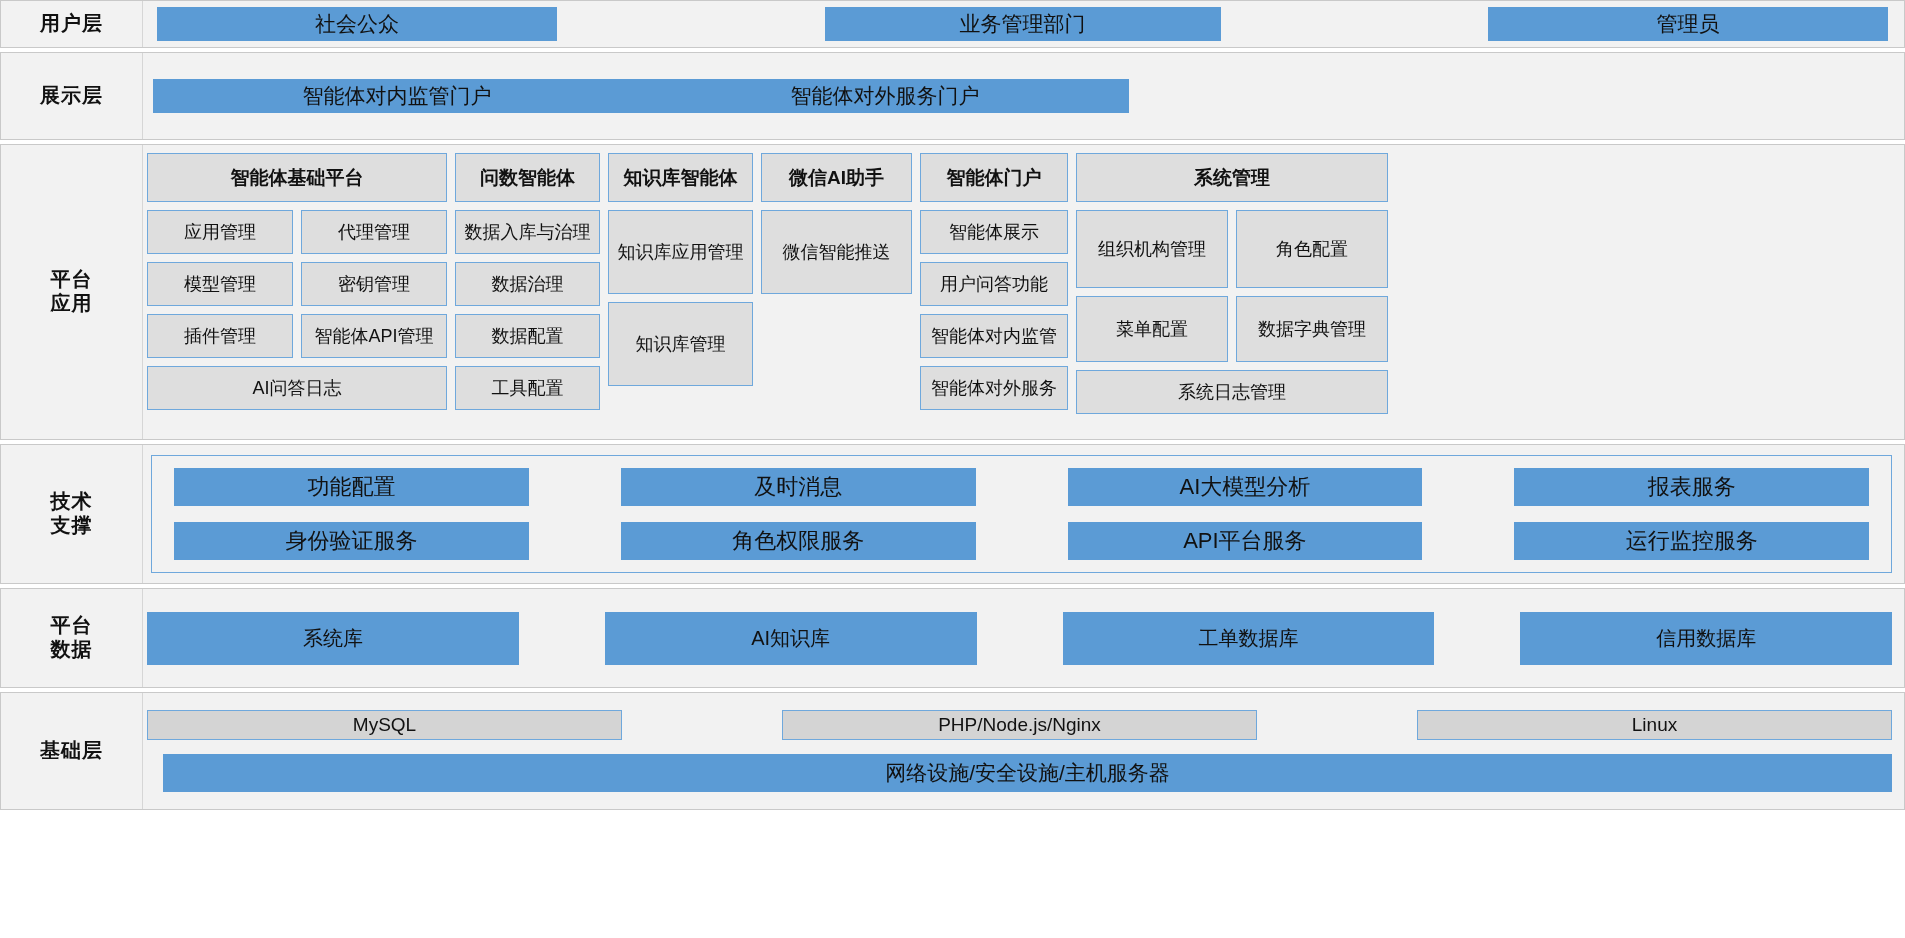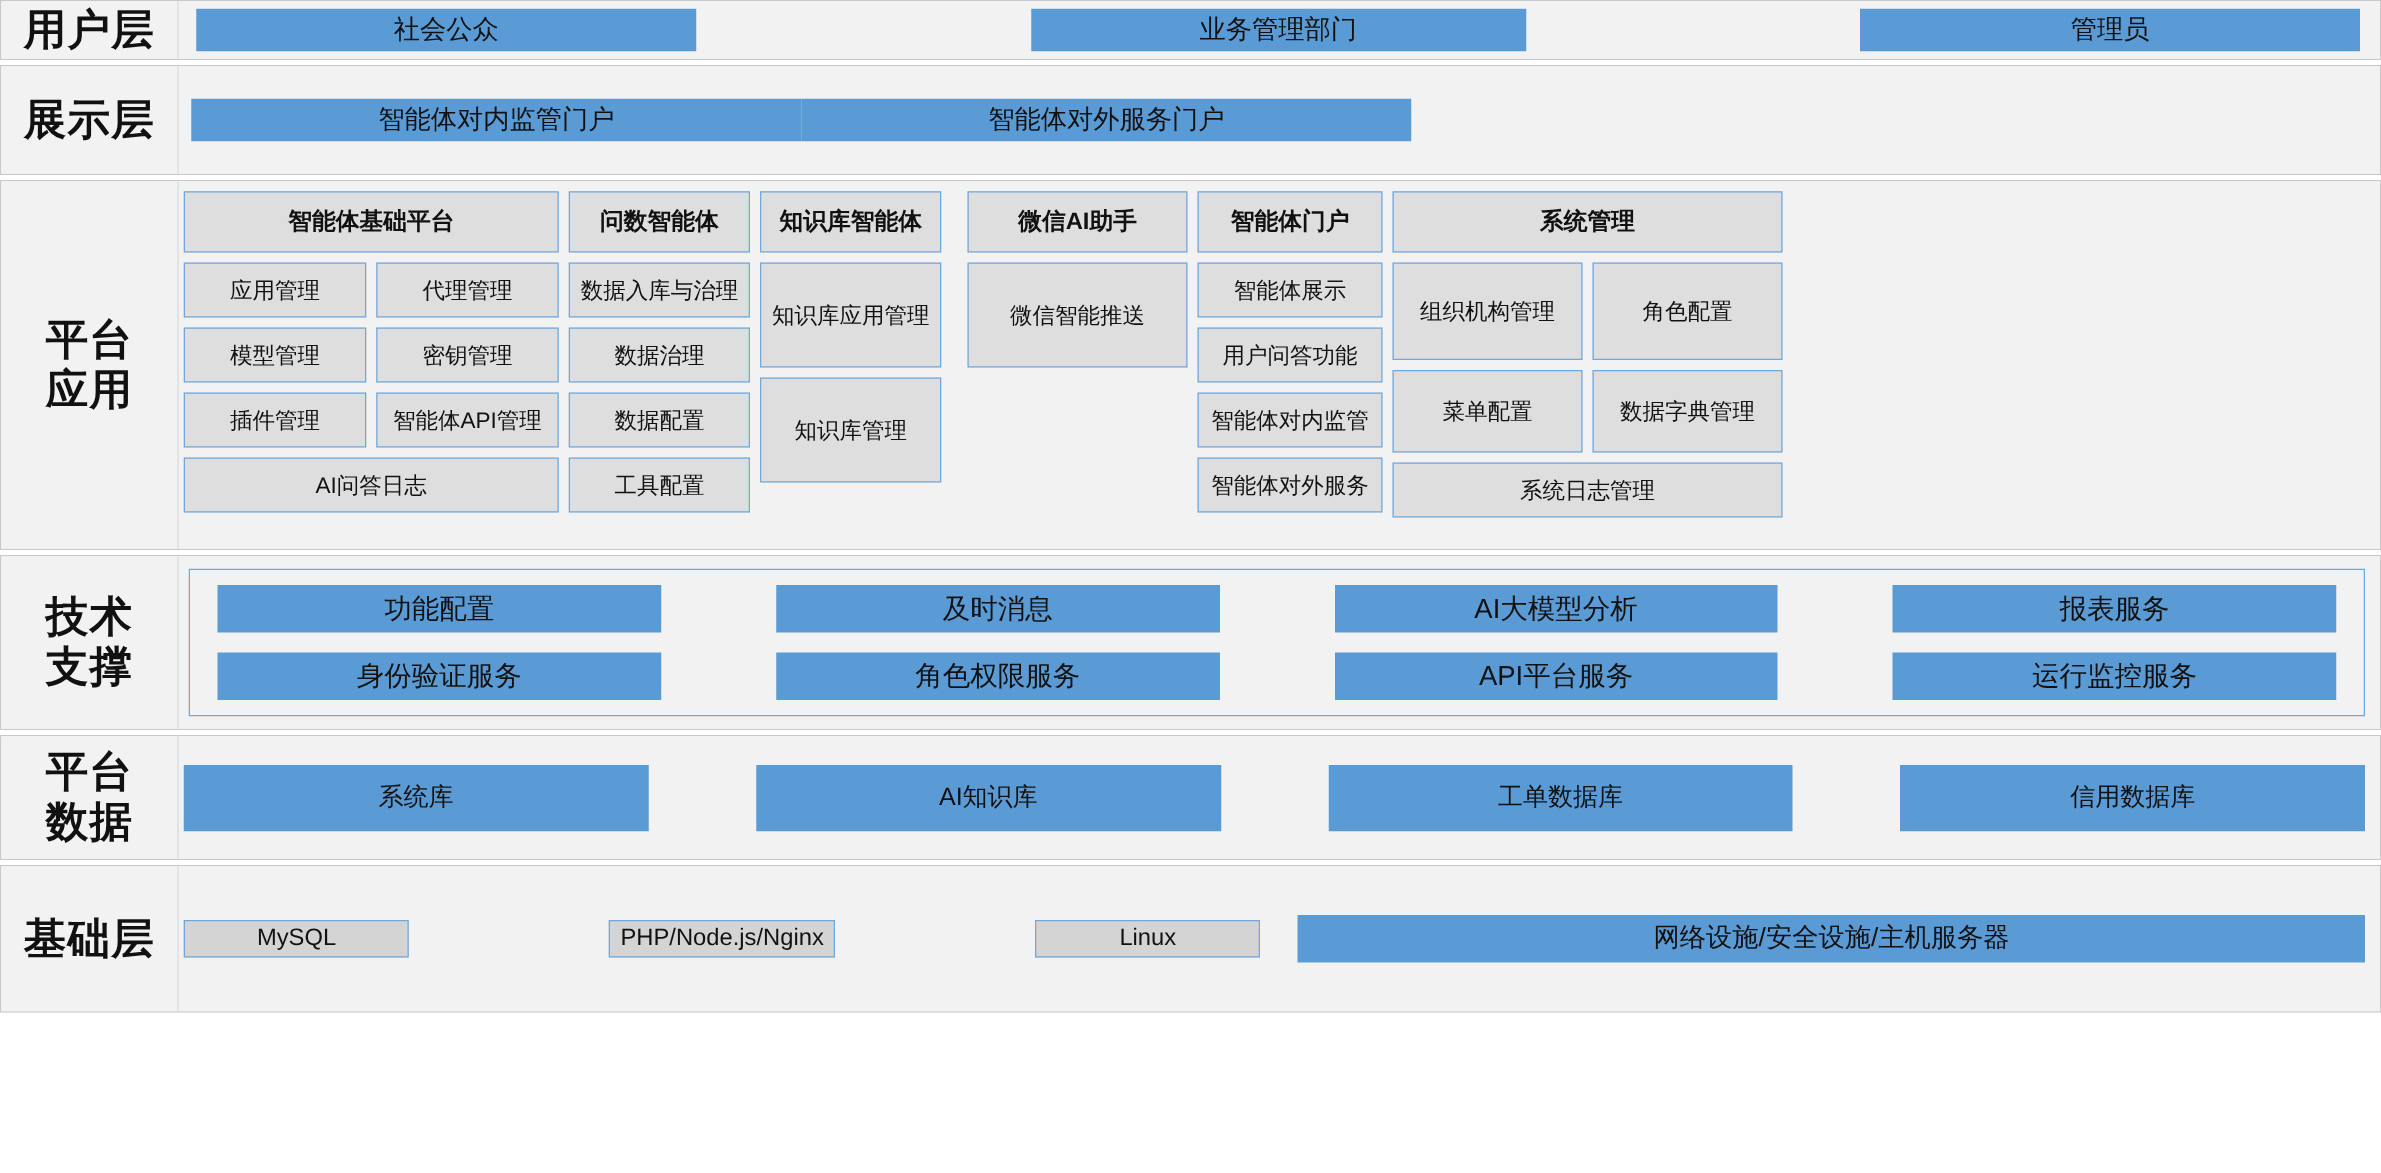--- a/index.html
+++ b/index.html
@@ -26,21 +26,21 @@
   .layer + .layer { margin-top: 4px; }
 
   .layer-label {
     width: 142px;
     flex: 0 0 142px;
     display: flex;
     align-items: center;
     justify-content: center;
     text-align: center;
     font-weight: bold;
-    font-size: 34px;
+    font-size: 20px;
     color: #111111;
     line-height: 1.18;
     letter-spacing: 1px;
     background: #f2f2f2;
     border-right: 1px solid #d6d6d6;
     white-space: pre-line;
   }
   .layer-body {
     flex: 1 1 auto;
     display: flex;
@@ -111,21 +111,21 @@
   }
   .app-col .grid2 {
     display: grid;
     grid-template-columns: 1fr 1fr;
     gap: 8px;
   }
   .app-col .head { height: 49px; }
   .col-basic   { width: 300px; }
   .col-wenshu  { width: 145px; }
   .col-kb      { width: 145px; }
-  .col-wechat  { width: 176px; margin-left: 13px; }
+  .col-wechat  { width: 151px; }
   .col-portal  { width: 148px; }
   .col-sys     { width: 312px; }
   .h44 { height: 44px; }
   .h78 { height: 78px; }
   .h66 { height: 66px; }
   .h84 { height: 84px; }
 
   
   #tech-layer { height: 140px; justify-content: flex-end; }
   #tech-layer .layer-body { padding: 0 12px 0 8px; }
@@ -150,21 +150,21 @@
     display: grid;
     grid-template-columns: repeat(4, 1fr);
     column-gap: 86px;
     align-items: center;
   }
   #data-layer .blue-box { height: 53px; width: 100%; font-size: 20px; }
 
   
   #infra-layer { height: 118px; }
   #infra-layer .layer-body {
-    flex-direction: row;
+    flex-direction: column;
     justify-content: center;
     padding: 0 12px 0 4px;
     gap: 14px;
   }
   .infra-top {
     width: 100%;
     display: grid;
     grid-template-columns: repeat(3, 1fr);
     column-gap: 160px;
     align-items: center;

